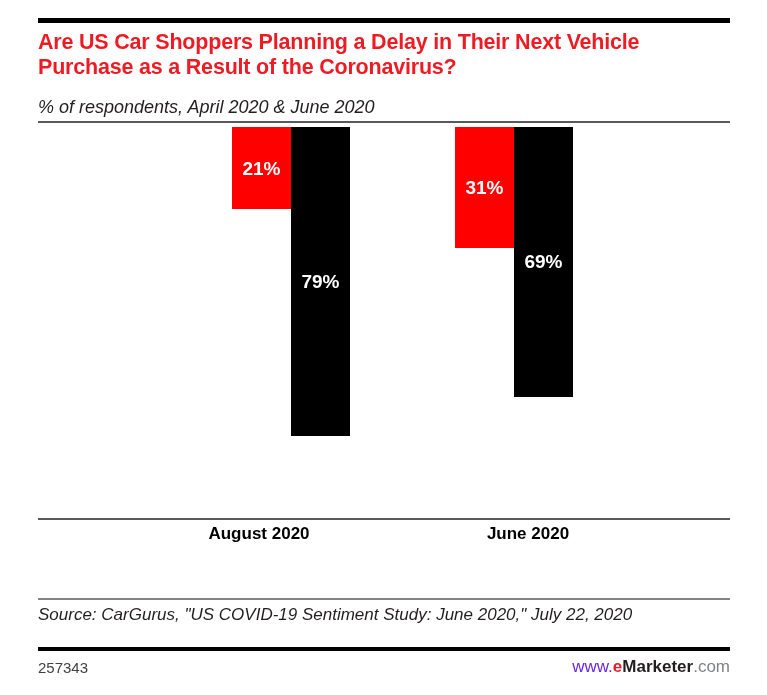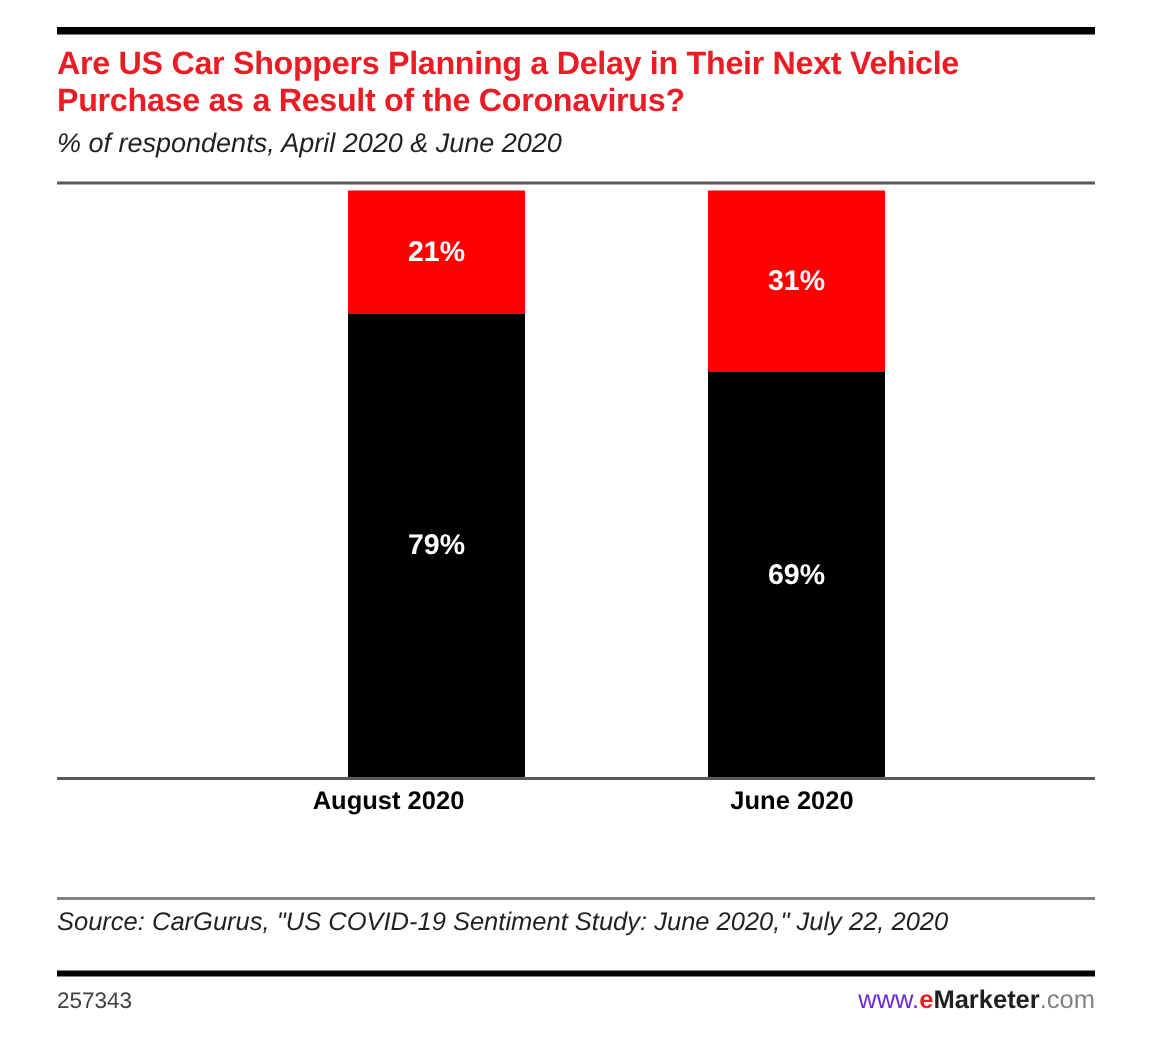--- a/index.html
+++ b/index.html
@@ -42,21 +42,21 @@
   .chart-title {
     margin: 0;
     color: #ED1C24;
     font-size: 21.5px;
     font-weight: bold;
     line-height: 25px;
     letter-spacing: -0.2px;
     font-family: "Liberation Sans", sans-serif;
   }
   .chart-subtitle {
-    margin: 4px 0 0 0;
+    margin: 16px 0 0 0;
     color: #231f20;
     font-size: 18px;
     font-style: italic;
     font-weight: normal;
     line-height: 22px;
     font-family: "Liberation Sans", sans-serif;
   }
 
   
   .rule-plot-top {
@@ -75,26 +75,26 @@
     width: 692px;
     height: 391px;
   }
 
   .bar-group {
     position: absolute;
     bottom: 0;
     width: 118px;
     height: 100%;
     display: flex;
-    flex-direction: column;
+    flex-direction: row;
     justify-content: flex-end;
     padding-left: 32px;
   }
   #bar-group-april { left: 162px; }
-  #bar-group-june  { left: 402px; }
+  #bar-group-june  { left: 385px; }
 
   .bar-segment {
     position: relative;
     width: 100%;
     display: flex;
     align-items: center;
     justify-content: center;
     box-sizing: border-box;
   }
   .segment-label {

